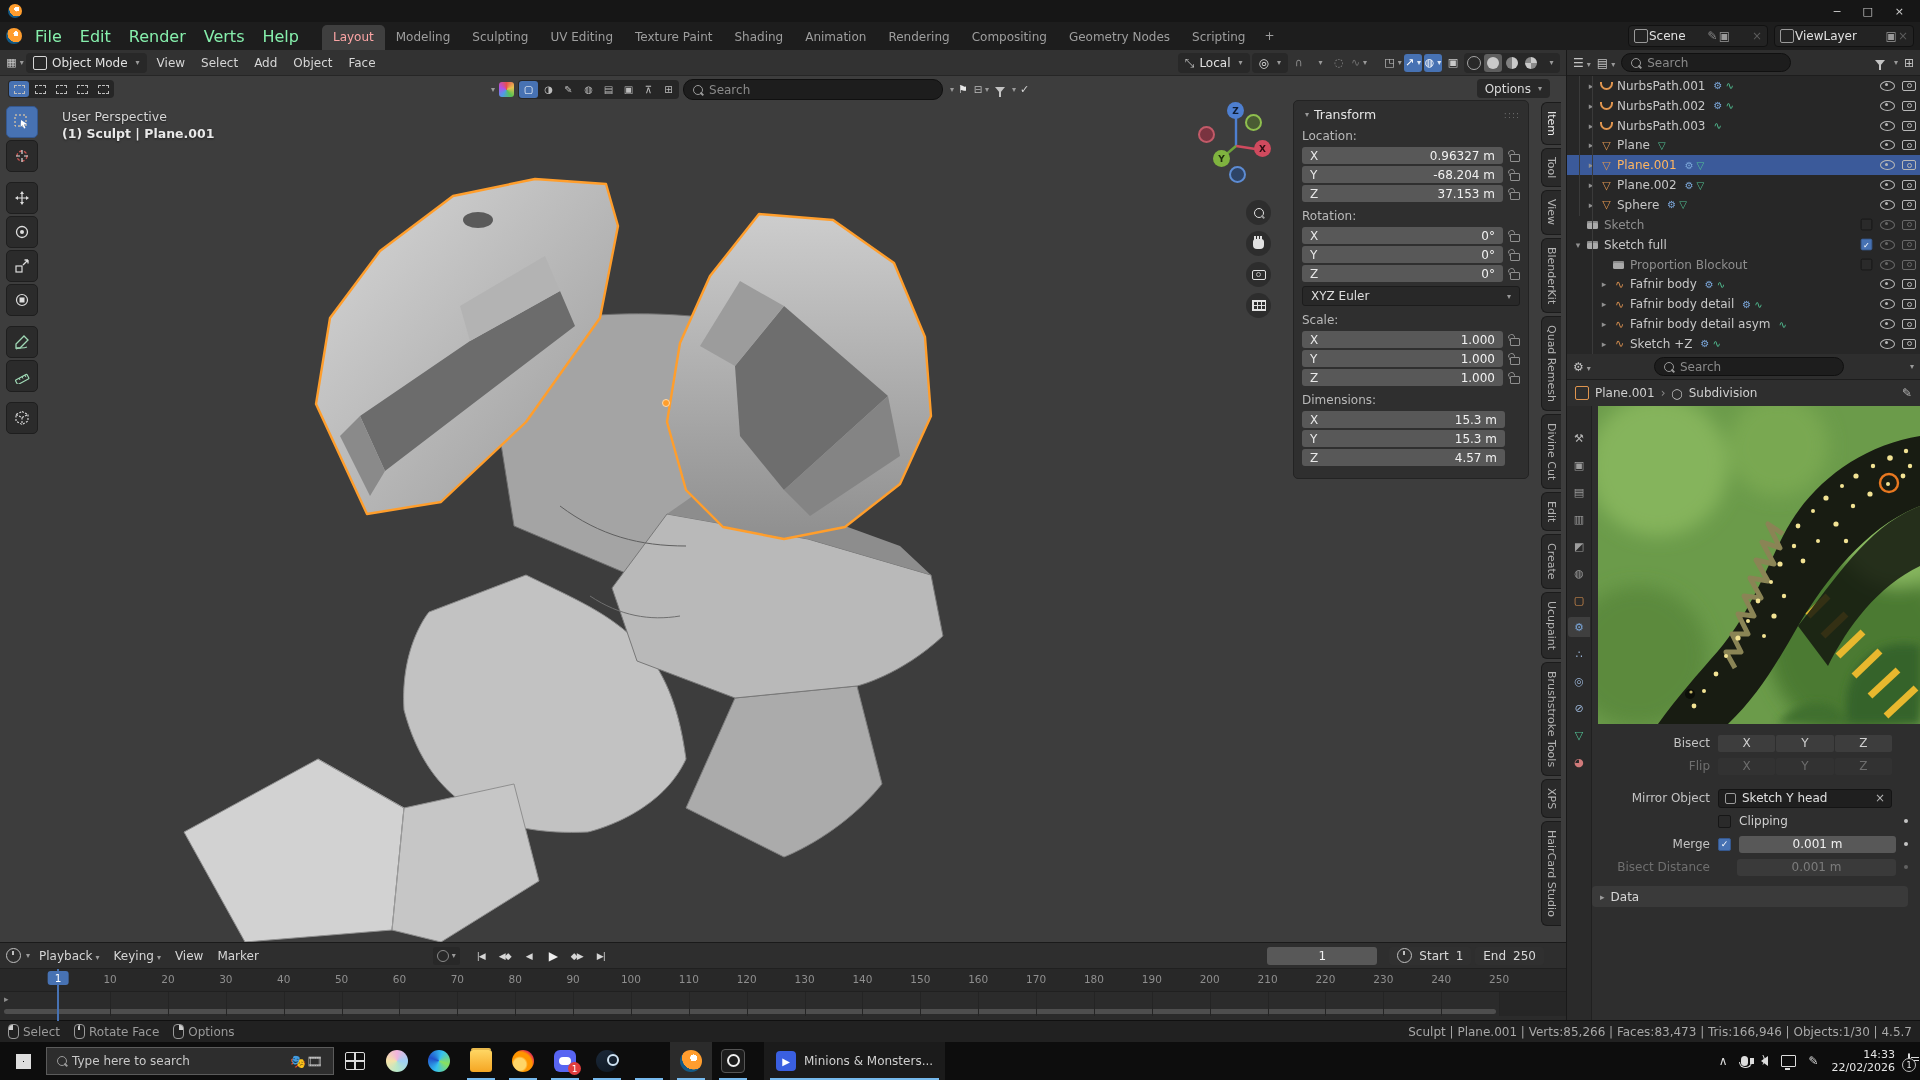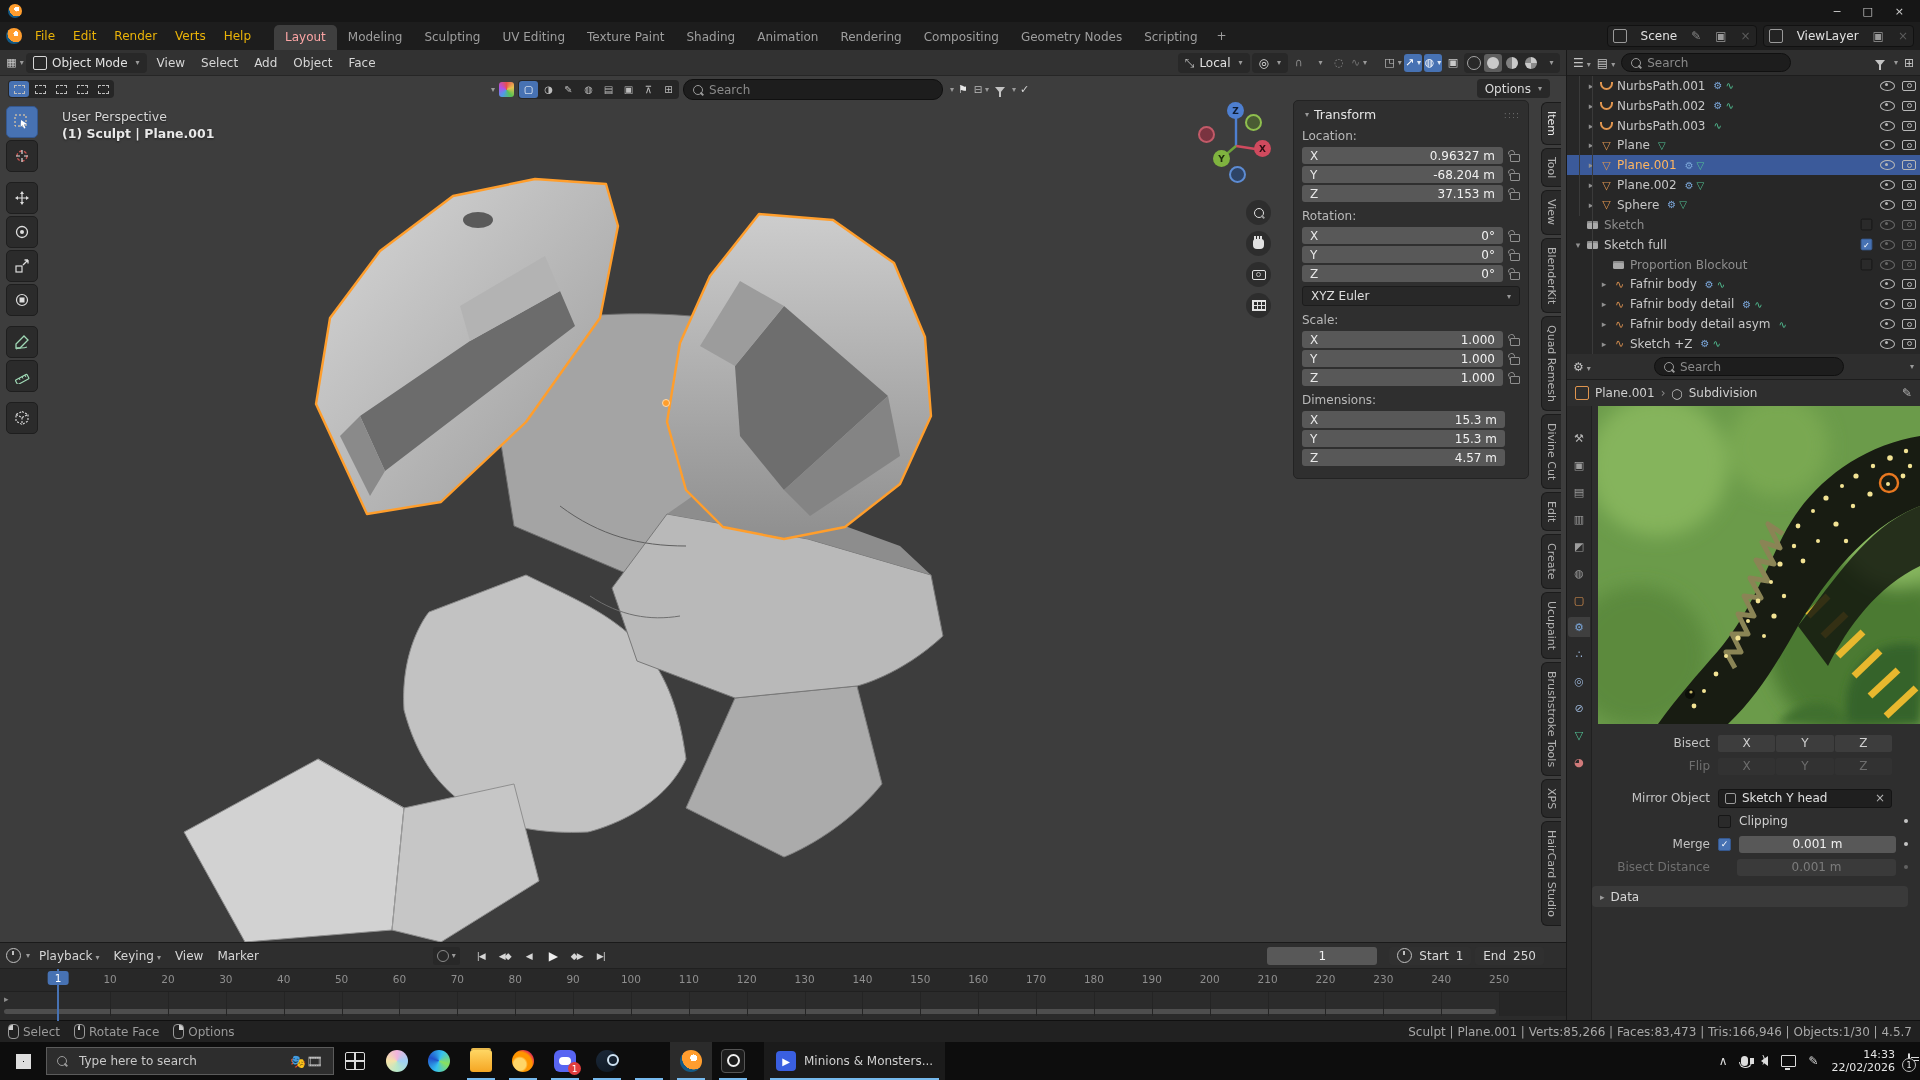--- a/index.html
+++ b/index.html
@@ -29,27 +29,27 @@
   .blogo{width:14px;height:14px;border-radius:50%;flex:none;
          background:radial-gradient(circle at 62% 36%,#fff 0 2.4px,#ff9d2e 2.5px 58%,#135a86 60%);}
 
   
   .titlebar{left:0;top:0;width:1920px;height:22px;background:#161616;display:flex;align-items:center;padding:0 8px;box-sizing:border-box;gap:7px;}
   .titlebar .t{color:#d4d4d4;font-size:11.5px;white-space:nowrap;}
   .wbtns{margin-left:auto;display:flex;gap:22px;color:#cfcfcf;font-size:11px;align-items:center;padding-right:8px;}
 
   
   .topbar{left:0;top:22px;width:1920px;height:28px;background:#1d1d1d;display:flex;align-items:center;padding:0 6px;box-sizing:border-box;}
-  .menu-item{padding:4px 9px;color:#eab308;font-size:12px;border-radius:3px;}
+  .menu-item{padding:4px 9px;color:#86efac;font-size:16px;border-radius:3px;}
   .ws-tabs{display:flex;margin-left:14px;align-items:flex-end;height:100%;}
   .ws-tab{padding:5px 11px 6px;color:#9e9e9e;font-size:12px;border-radius:5px 5px 0 0;}
   .ws-tab.active{background:#3f3f3f;color:#fca5a5;}
   .ws-add{padding:5px 8px;color:#9e9e9e;}
   .scene-group{margin-left:auto;display:flex;gap:6px;align-items:center;}
-  .sel-field{display:flex;align-items:center;background:#232323;border:1px solid #111;border-radius:4px;height:20px;padding:0 5px;gap:14px;min-width:128px;}
+  .sel-field{display:flex;align-items:center;background:#232323;border:1px solid #111;border-radius:4px;height:20px;padding:0 5px;gap:1px;min-width:128px;}
   .sel-field .txt{color:#e0e0e0;font-size:12px;}
   .mini-ic{width:12px;height:12px;border:1px solid #9a9a9a;border-radius:2px;flex:none;}
   .dimx{color:#5c5c5c;margin-left:auto;}
 
   
   .vp-header{left:0;top:50px;width:1566px;height:26px;background:#323232;display:flex;align-items:center;padding:0 6px;box-sizing:border-box;gap:2px;border-bottom:1px solid #262626;}
   .hdr-btn{display:flex;align-items:center;gap:5px;background:#282828;border-radius:4px;height:20px;padding:0 7px;color:#e0e0e0;}
   .hdr-menu{padding:3px 8px;color:#d6d6d6;}
   .hicon{width:18px;height:18px;display:flex;align-items:center;justify-content:center;border-radius:3px;color:#c9c9c9;font-size:11px;flex:none;}
   .hicon.on{background:#4772b3;color:#fff;}
@@ -185,21 +185,21 @@
   .mouseic.rgt::after{left:auto;right:0;border-radius:0 3px 0 0;}
   .sb-hint{display:flex;align-items:center;gap:4px;}
   .sb-info{margin-left:auto;color:#a8a8a8;}
 
   
   .taskbar{left:0;top:1042px;width:1920px;height:38px;background:#0d0d0d;display:flex;align-items:center;box-sizing:border-box;}
   .tb-start{width:46px;height:38px;display:flex;align-items:center;justify-content:center;}
   .win-logo{width:15px;height:15px;background:
      linear-gradient(#dedede 48%,transparent 48% 52%,#dedede 52%) 0 0/100% 100%,
      linear-gradient(90deg,#dedede 48%,transparent 48% 52%,#dedede 52%) 0 0/100% 100%;}
-  .tb-search{width:288px;height:28px;background:#2d2d2d;border:1px solid #5b5b5b;display:flex;align-items:center;gap:12px;padding:0 10px;box-sizing:border-box;color:#c9c9c9;}
+  .tb-search{width:288px;height:28px;background:#2d2d2d;border:1px solid #5b5b5b;display:flex;align-items:center;gap:5px;padding:0 10px;box-sizing:border-box;color:#c9c9c9;}
   .tb-search .emoji{margin-left:auto;display:flex;gap:2px;font-size:13px;}
   .tb-app{width:42px;height:38px;display:flex;align-items:center;justify-content:center;position:relative;}
   .tb-app.running::after{content:'';position:absolute;left:7px;right:7px;bottom:0;height:2.5px;background:#76b9ed;}
   .tb-app.active{background:#2b2b2b;}
   .appic{width:22px;height:22px;border-radius:4px;position:relative;}
   .badge{position:absolute;right:5px;bottom:5px;background:#e03e3e;color:#fff;border-radius:50%;width:13px;height:13px;font-size:9px;display:flex;align-items:center;justify-content:center;}
   .tvic{width:18px;height:16px;border:1.6px solid #dcdcdc;border-radius:2px;position:relative;background:linear-gradient(transparent 45%,#dcdcdc 45% 55%,transparent 55%),linear-gradient(90deg,transparent 45%,#dcdcdc 45% 55%,transparent 55%);}
   .i-copilot{border-radius:50%;background:conic-gradient(#f2b4dc,#9fd0f5,#b8e8c8,#f5e3a8,#f2b4dc);}
   .i-edge{border-radius:50%;background:conic-gradient(from 200deg,#35c1f1,#2052cb,#35c1f1,#8ae05c,#35c1f1);}
   .i-folder{background:linear-gradient(#ffd663,#f5a623);border-radius:3px;box-shadow:0 -3px 0 -1px #e8b84b;}

